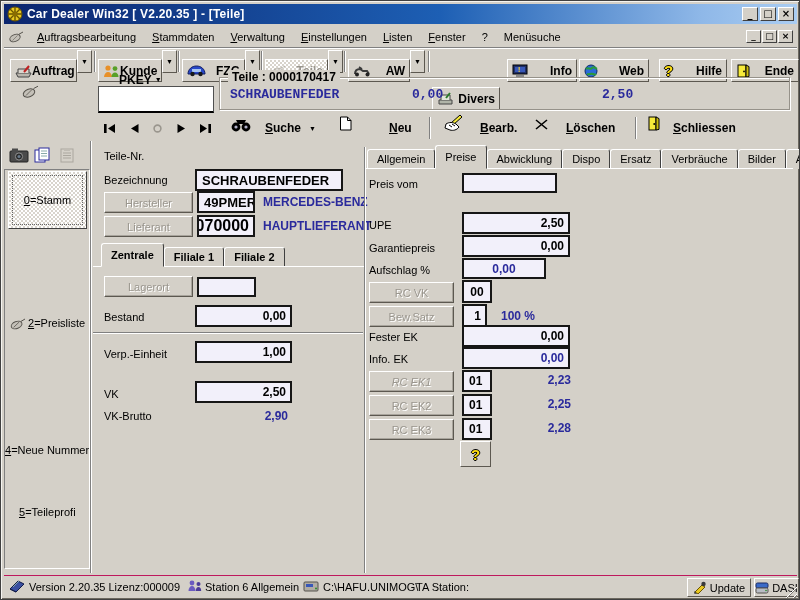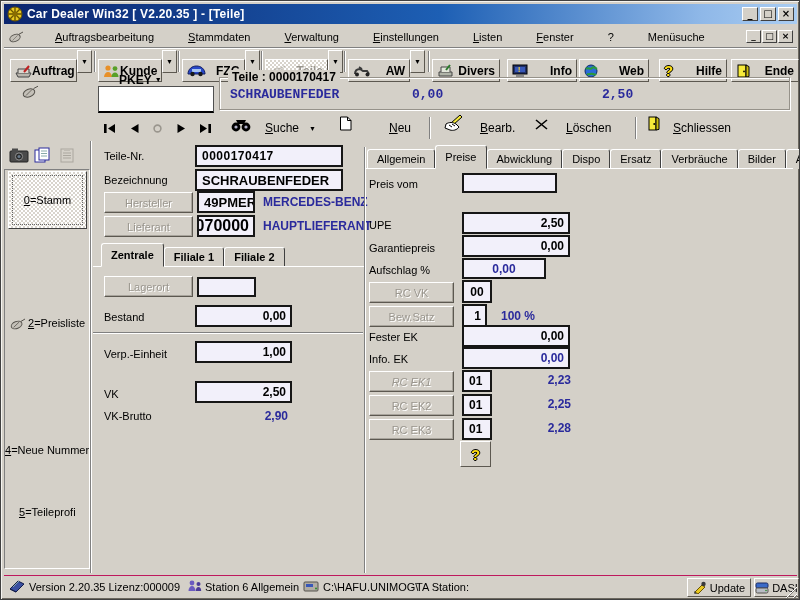--- a/index.html
+++ b/index.html
@@ -15,21 +15,21 @@
   .titlebar { position:absolute; left:3px; top:3px; width:793px; height:20px;
     background:linear-gradient(to right,#0b256e 0%,#1d5fb4 55%,#8fb8e8 88%,#aacdf2 100%);
     display:flex; align-items:center; padding:0 3px; }
   .titletext { color:#fff; font-weight:bold; font-size:12px; margin-left:4px; letter-spacing:.2px; }
   .winbtns { margin-left:auto; display:flex; gap:2px; }
   .wbtn { width:16px; height:14px; background:#d4d0c8; border:1px solid; border-color:#fff #404040 #404040 #fff;
     display:flex; align-items:center; justify-content:center; font-size:10px; font-weight:bold; line-height:1; font-family:"DejaVu Sans",sans-serif; }
   .wbtn.sm { width:15px; height:13px; font-size:9px; }
 
   
-  .menubar { position:absolute; left:3px; top:25px; width:793px; height:21px; display:flex; align-items:center; gap:20px; padding:0 4px; }
+  .menubar { position:absolute; left:3px; top:25px; width:793px; height:21px; display:flex; align-items:center; gap:2px; padding:0 4px; }
   .menuitem { padding:2px 7px; }
   .mdibtns { margin-left:auto; display:flex; gap:1px; }
 
   .groove { position:absolute; left:3px; width:793px; height:2px; border-top:1px solid #808080; border-bottom:1px solid #fff; }
 
   
   .toolbar { position:absolute; left:3px; top:48px; width:793px; height:25px; }
   .tbtn { position:absolute; top:10px; height:23px; background:#d4d0c8; border:1px solid; border-color:#fff #5c5850 #5c5850 #fff;
     display:flex; align-items:center; justify-content:space-between; padding:0 4px; font-weight:bold; font-size:12px; }
   .tbtn .lbl { margin-left:auto; }
@@ -42,21 +42,21 @@
   
   .pkeyinput { position:absolute; left:97px; top:85px; width:116px; height:27px; background:#fff;
     border:1px solid #505050; border-bottom:2px solid #000; }
   .groupbox { position:absolute; left:218px; top:76px; width:571px; height:33px; border:1px solid #96928a;
     box-shadow:1px 1px 0 #fff, inset 1px 1px 0 #fff; }
   .gblegend { position:absolute; left:8px; top:-8px; background:#d4d0c8; padding:0 4px; font-weight:bold; font-size:12px; }
   .mono-navy { font-family:"Liberation Mono", monospace; font-weight:bold; color:#2a2a9c; font-size:13px; }
 
   
   .navbtn { position:absolute; top:116px; width:23px; height:22px; display:flex; align-items:center; justify-content:center; }
-  .actlbl { position:absolute; top:120px; font-weight:normal; font-size:12px; }
+  .actlbl { position:absolute; top:120px; font-weight:bold; font-size:12px; }
   .acticon { position:absolute; display:flex; align-items:center; justify-content:center; }
   .vsep { position:absolute; top:116px; width:2px; height:22px; border-left:1px solid #808080; border-right:1px solid #fff; }
 
   
   .sidebarpanel { position:absolute; left:3px; top:168px; width:86px; height:400px;
     border:1px solid; border-color:#808080 #fff #fff #808080; }
   .stammbtn { position:absolute; left:7px; top:170px; width:79px; height:58px; border:1px solid; border-color:#fff #404040 #404040 #fff;
     display:flex; align-items:center; justify-content:center; outline:1px dotted #666; outline-offset:-5px; }
   .sideitem { position:absolute; font-size:11px; }
 
@@ -214,21 +214,21 @@
             <path d="M6 3l3 2" stroke="#3a3a3a" stroke-width="1.6"></path>
           </svg>
         </span>
       <span class="lbl">AW</span>
     </div>
     <div class="tarrow" style="left:406px;">
         <span>▼</span>
       </div>
     <div class="tsep" style="left:424px;"></div>
 
-    <div class="tbtn" style="left:428px; width:68px;">
+    <div class="tbtn" style="left:428px; width:68px;margin-top:28px;">
       <span>
           <svg width="17" height="13">
             <path d="M2 8h13v4H2z" fill="#b0b4a8" stroke="#444"></path>
             <path d="M4 8V3h9v5" fill="#e2e6da" stroke="#444"></path>
             <path d="M13 1 9 6" stroke="#2a7a2a" stroke-width="2"></path>
           </svg>
         </span>
       <span class="lbl">Divers</span>
     </div>
     <div class="tbtn" style="left:503px; width:70px;">
@@ -392,21 +392,20 @@
         <path d="M4.6 9.4 10 4.2" stroke="#6e6a62" fill="none"></path>
       </svg>
     </div>
   <span class="sideitem fl" style="left:27px; top:316px;">2=Preisliste</span>
   <span class="sideitem fl" style="left:4px; top:443px;">4=Neue Nummer</span>
   <span class="sideitem fl" style="left:18px; top:505px;">5=Teileprofi</span>
 
   <div class="vline" style="left:89px; top:140px; height:432px;"></div>
 
   <span class="label" style="left:103px; top:149px;">Teile-Nr.</span>
-  <div class="fld flt" style="left:194px; top:144px; width:148px; height:22px; letter-spacing:.5px;">0000170417</div>
 
   <span class="label" style="left:103px; top:173px;">Bezeichnung</span>
   <div class="fld flt" style="left:194px; top:168px; width:148px; height:22px; font-size:13px;">SCHRAUBENFEDER</div>
 
   <div class="dbtn" style="left:103px; top:191px; width:89px; height:21px;">Hersteller</div>
   <div class="fld flt" style="left:196px; top:190px; width:58px; height:22px; font-size:13px;">49PMER</div>
   <span class="bluelabel" style="left:262px; top:194px;">MERCEDES-BENZ</span>
 
   <div class="dbtn" style="left:103px; top:215px; width:89px; height:21px;">Lieferant</div>
   <div class="fld fr" style="left:196px; top:214px; width:58px; height:22px; font-size:16px;">070000</div>

